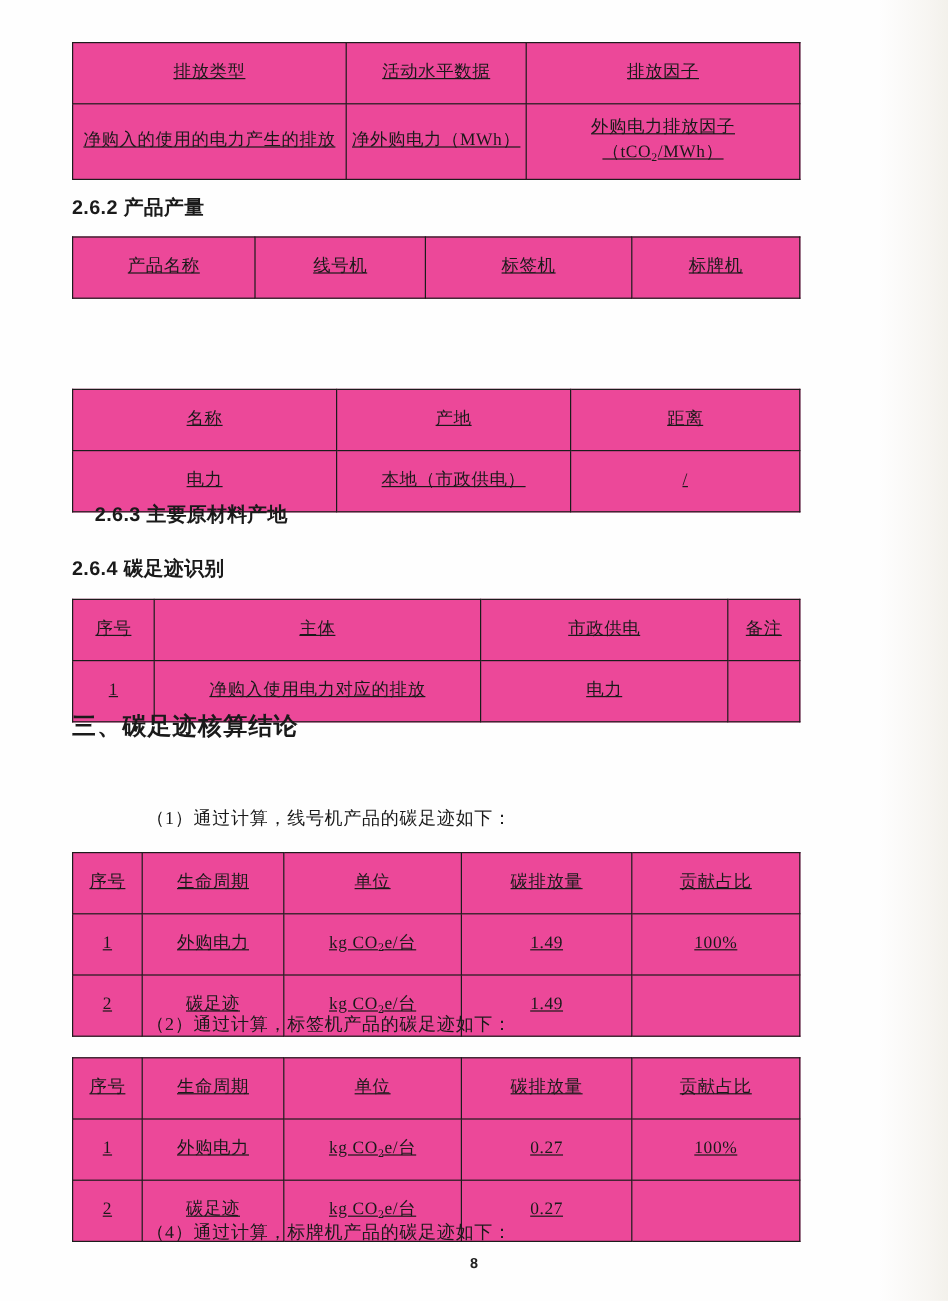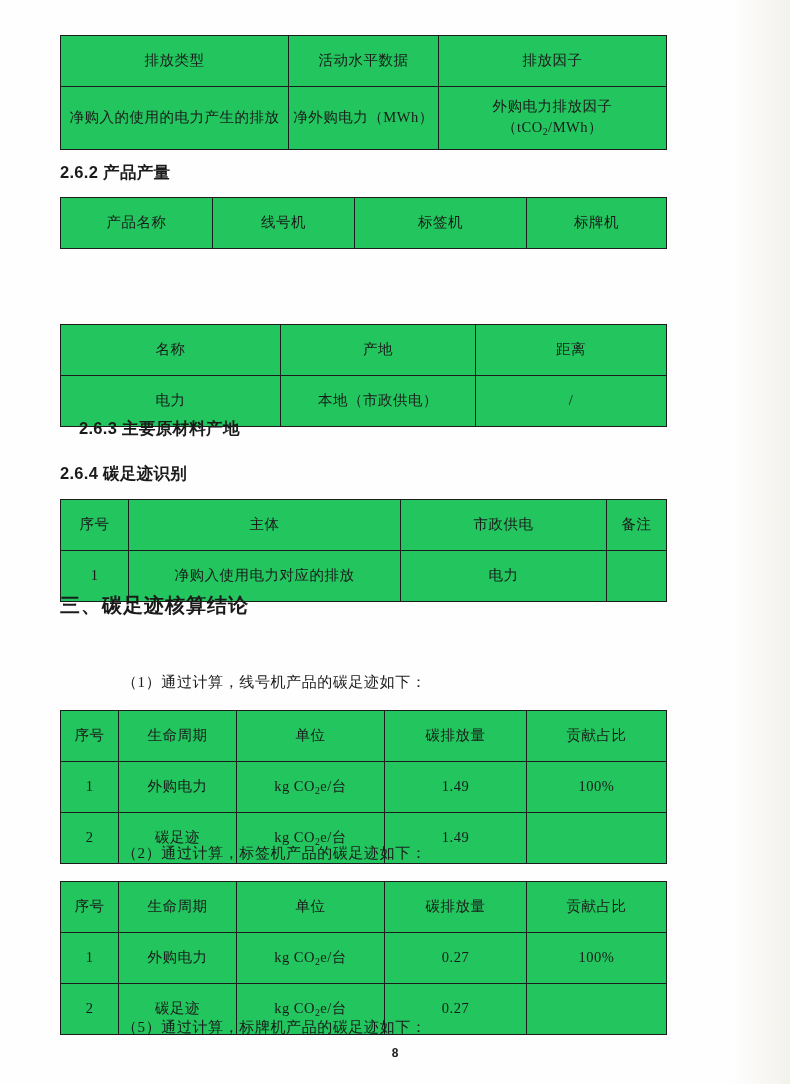--- a/index.html
+++ b/index.html
@@ -43,21 +43,22 @@
     font-size: 14.5px;
     letter-spacing: 0.4px;
     margin: 0;
     padding: 0;
   }
 
   table.doc {
     border-collapse: collapse;
     width: 606px;
     table-layout: fixed;
-    background: #22c55e;
+    background: #ec4899;
+    text-decoration: underline;
   }
   table.doc td {
     border: 1.3px solid #1c1c1c;
     text-align: center;
     vertical-align: middle;
     font-family: "Liberation Serif", "DejaVu Serif", serif;
     font-size: 14.5px;
     line-height: 1.45;
     padding: 5px 4px;
     letter-spacing: 0.5px;
@@ -277,19 +278,19 @@
             <td class="tall">碳足迹</td>
             <td class="tall"><span>kg CO</span><sub>2</sub><span>e/台</span></td>
             <td class="tall">0.27</td>
             <td class="tall"></td>
           </tr>
         </tbody>
       </table>
     </div>
 
     <div class="blk" style="top:1000px;">
-      <p class="para">（5）通过计算，标牌机产品的碳足迹如下：</p>
+      <p class="para">（4）通过计算，标牌机产品的碳足迹如下：</p>
     </div>
 
   </div>
 
   <div class="pageno">8</div>
 </div>
 
 </body></html>

